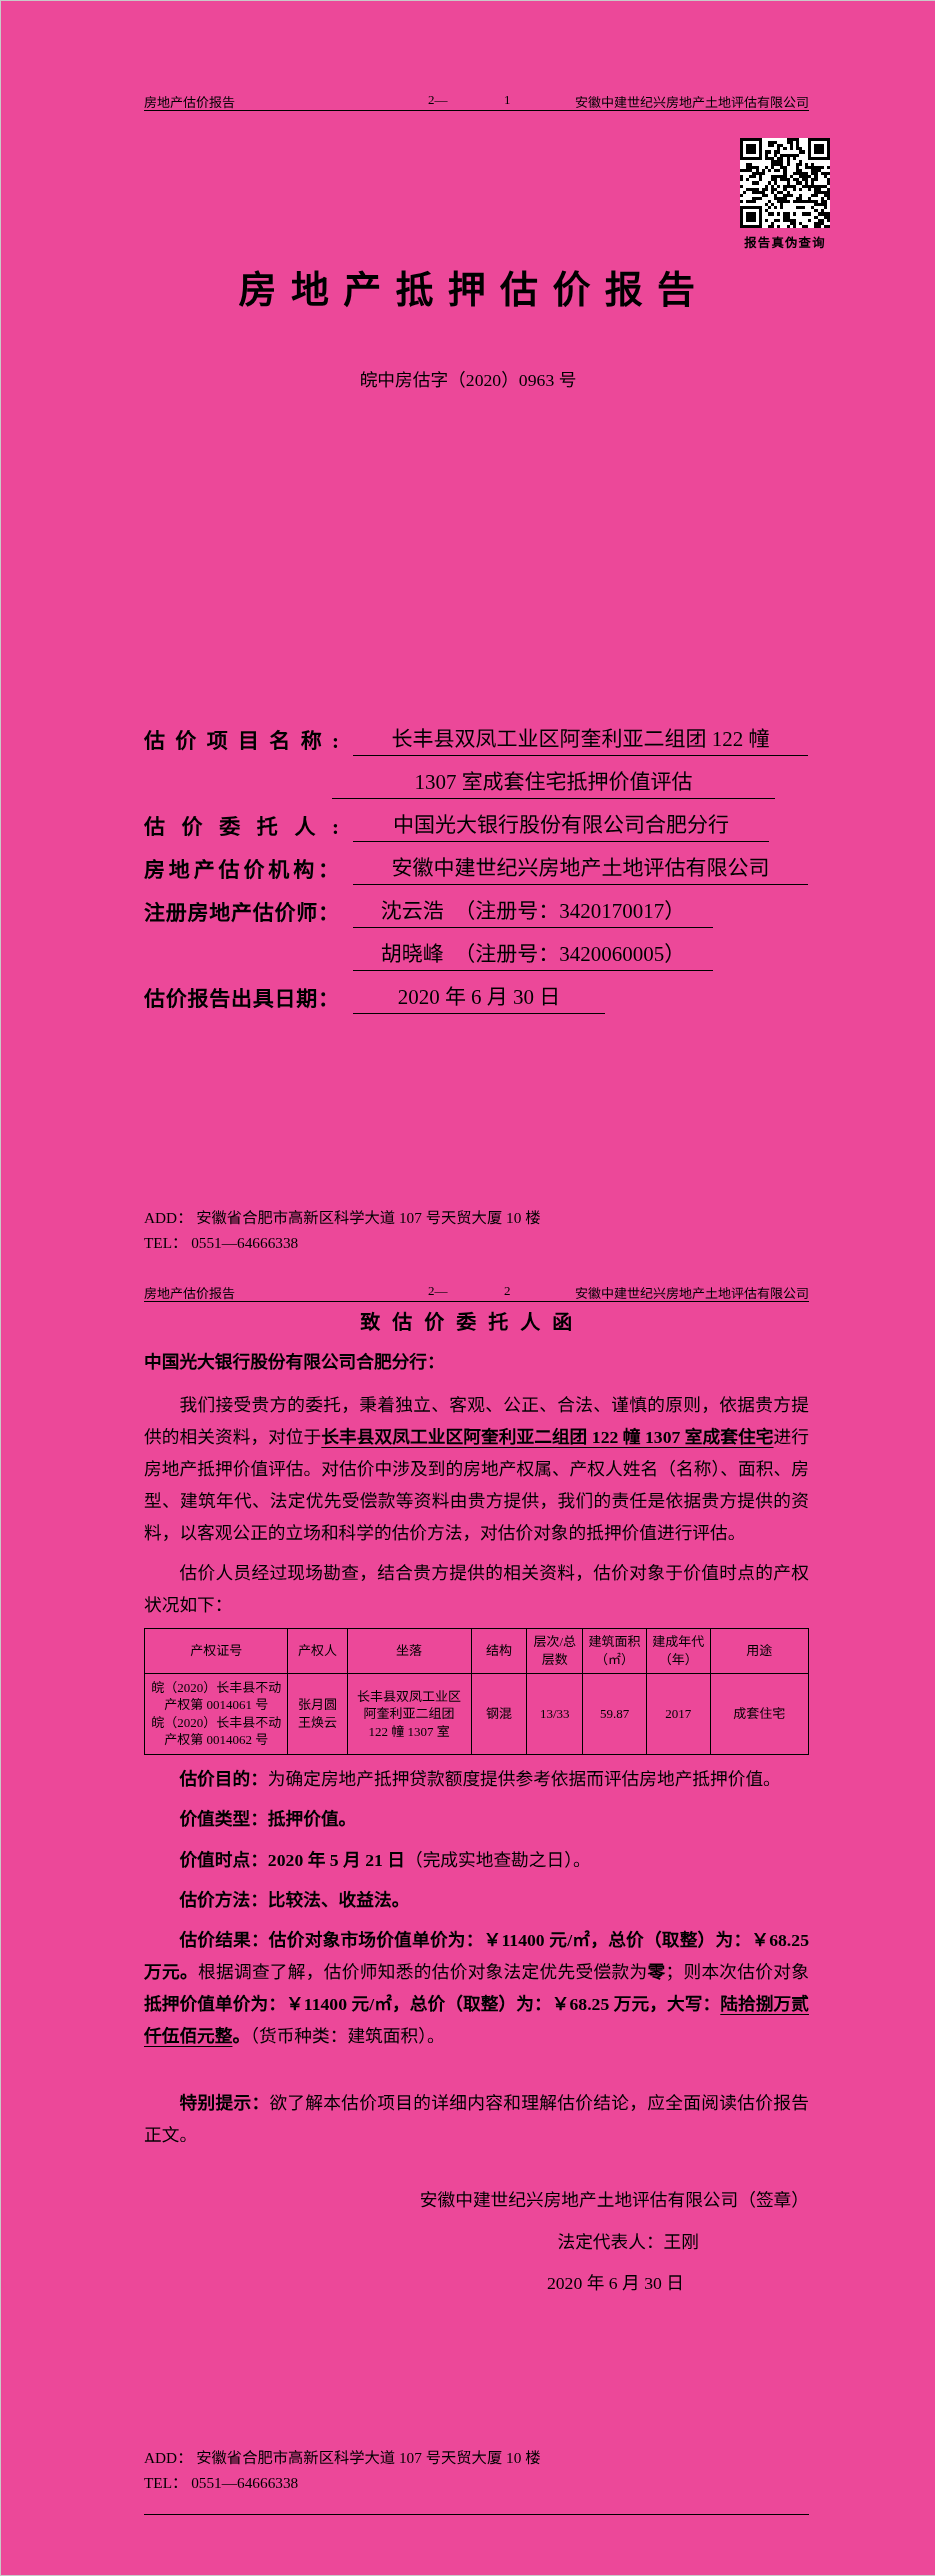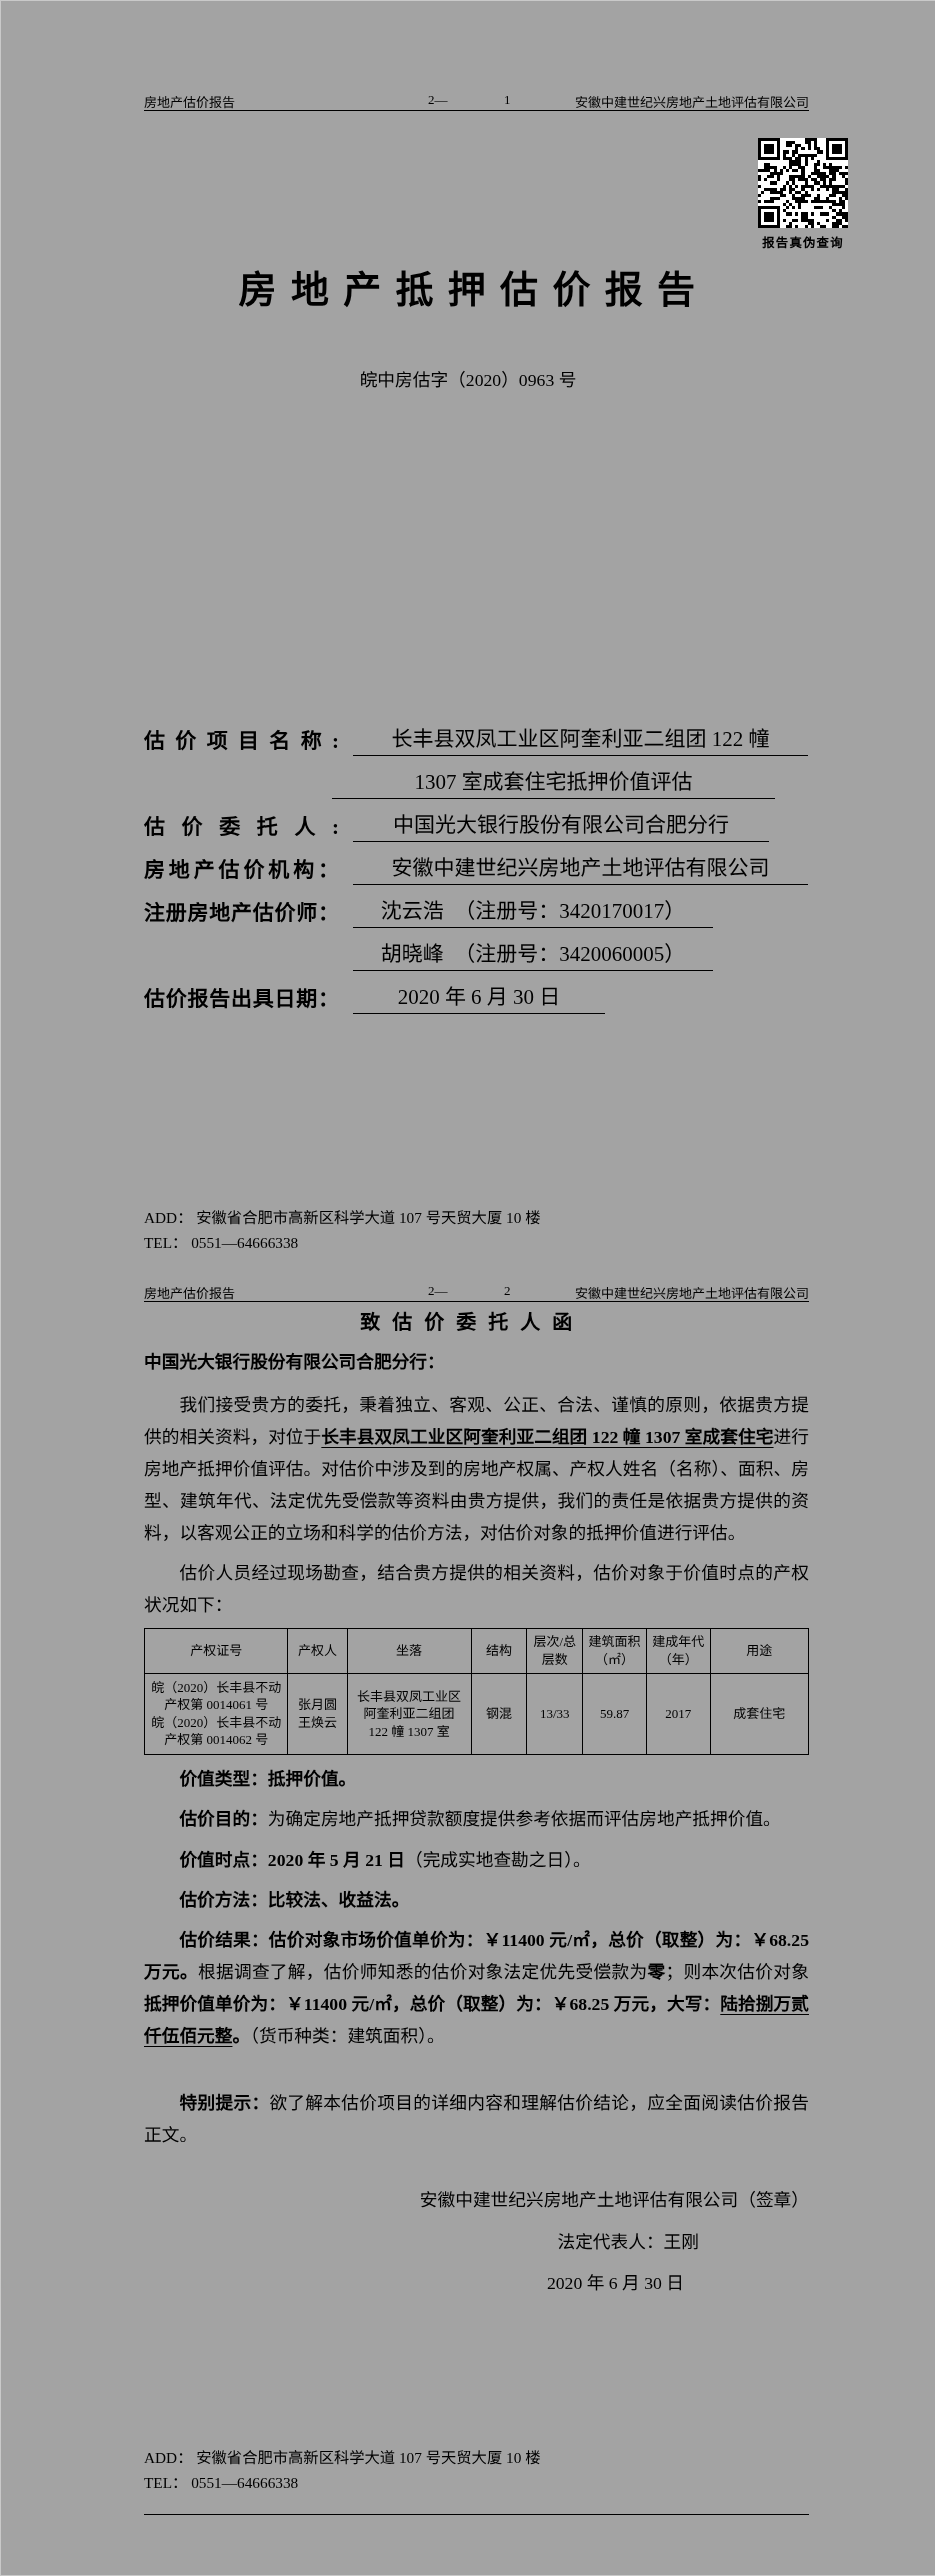--- a/index.html
+++ b/index.html
@@ -1,34 +1,34 @@
 <!DOCTYPE html>
 <html lang="zh-CN" style="font-size:9.4px"><head>
 <meta charset="utf-8">
 <style>
   * { margin:0; padding:0; box-sizing:border-box; }
   html,body { background:#fff; }
   body {
     width:936px; height:2576px; position:relative; overflow:hidden;
     font-family:"Liberation Serif","DejaVu Serif",serif; color:#000;
   }
-  .doc { position:absolute; inset:0; background:#a3a3a3; border:0.6px solid #c9c9c9; }
+  .doc { position:absolute; inset:0; background:#ec4899; border:0.6px solid #c9c9c9; }
 
   
   .pg-header { position:absolute; left:143px; width:665px; height:23.6px;
                border-bottom:1.2px solid #000; font-size:13px; }
   .ph-left   { position:absolute; left:0;   top:4.7px; }
   .ph-prefix { position:absolute; left:284px; top:4.7px; }
   .ph-num    { position:absolute; left:360px; top:4.7px; }
   .ph-right  { position:absolute; right:0;  top:4.7px; }
   .pg-footer { position:absolute; left:143px; width:665px; font-size:15.3px; line-height:25px; }
   .bottom-rule { position:absolute; left:143px; top:2513px; width:665px; border-top:1.2px solid #000; }
 
   
-  .qr-wrap { position:absolute; left:750px; top:137px; width:104px; text-align:center; }
+  .qr-wrap { position:absolute; left:732px; top:137px; width:104px; text-align:center; }
   .qr svg  { display:block; margin:0 auto; }
   .qr-cap  { margin-top:4.7px; font-size:12.4px; font-weight:700; letter-spacing:1.2px; }
 
   .main-title { position:absolute; left:0; right:0; top:258px; text-align:center;
                 font-size:38px; font-weight:700; letter-spacing:2.4px; }
   .doc-no { position:absolute; left:0; right:0; top:364px; text-align:center; font-size:17.7px; }
 
   .fields { position:absolute; left:143px; top:712px; width:665px; font-size:21px; }
   .frow   { height:43px; display:flex; align-items:flex-end; }
   .flabel { width:195px; flex:none; font-weight:700; text-align:justify; text-align-last:justify; padding-bottom:2.4px; }
@@ -482,22 +482,22 @@
 122 幢 1307 室</td>
         <td>钢混</td>
         <td>13/33</td>
         <td>59.87</td>
         <td>2017</td>
         <td>成套住宅</td>
       </tr>
     </tbody>
       </table>
 
+    <p class="item"><span class="b">估价目的：</span><span>为确定房地产抵押贷款额度提供参考依据而评估房地产抵押价值。</span></p>
     <p class="item"><span class="b">价值类型：</span><span class="b">抵押价值。</span></p>
-    <p class="item"><span class="b">估价目的：</span><span>为确定房地产抵押贷款额度提供参考依据而评估房地产抵押价值。</span></p>
     <p class="item"><span class="b">价值时点：</span><span class="b">2020 年 5 月 21 日</span><span>（完成实地查勘之日）。</span></p>
     <p class="item"><span class="b">估价方法：</span><span class="b">比较法、收益法。</span></p>
 
     <p class="para result"><span class="b">估价结果：</span><span class="b">估价对象市场价值单价为：￥11400 元/㎡，总价（取整）为：￥68.25 万元。</span><span>根据调查了解，估价师知悉的估价对象法定优先受偿款为</span><span class="b">零</span><span>；则本次估价对象</span><span class="b">抵押价值单价为：￥11400 元/㎡，总价（取整）为：￥68.25 万元，大写：</span><span class="b u">陆拾捌万贰仟伍佰元整</span><span class="b">。</span><span>（货币种类：建筑面积）。</span></p>
 
     <p class="para special"><span class="b">特别提示：</span><span>欲了解本估价项目的详细内容和理解估价结论，应全面阅读估价报告正文。</span></p>
 
     <div class="sig">
       <div>安徽中建世纪兴房地产土地评估有限公司（签章）</div>
       <div class="sig-rep">法定代表人：王刚</div>

